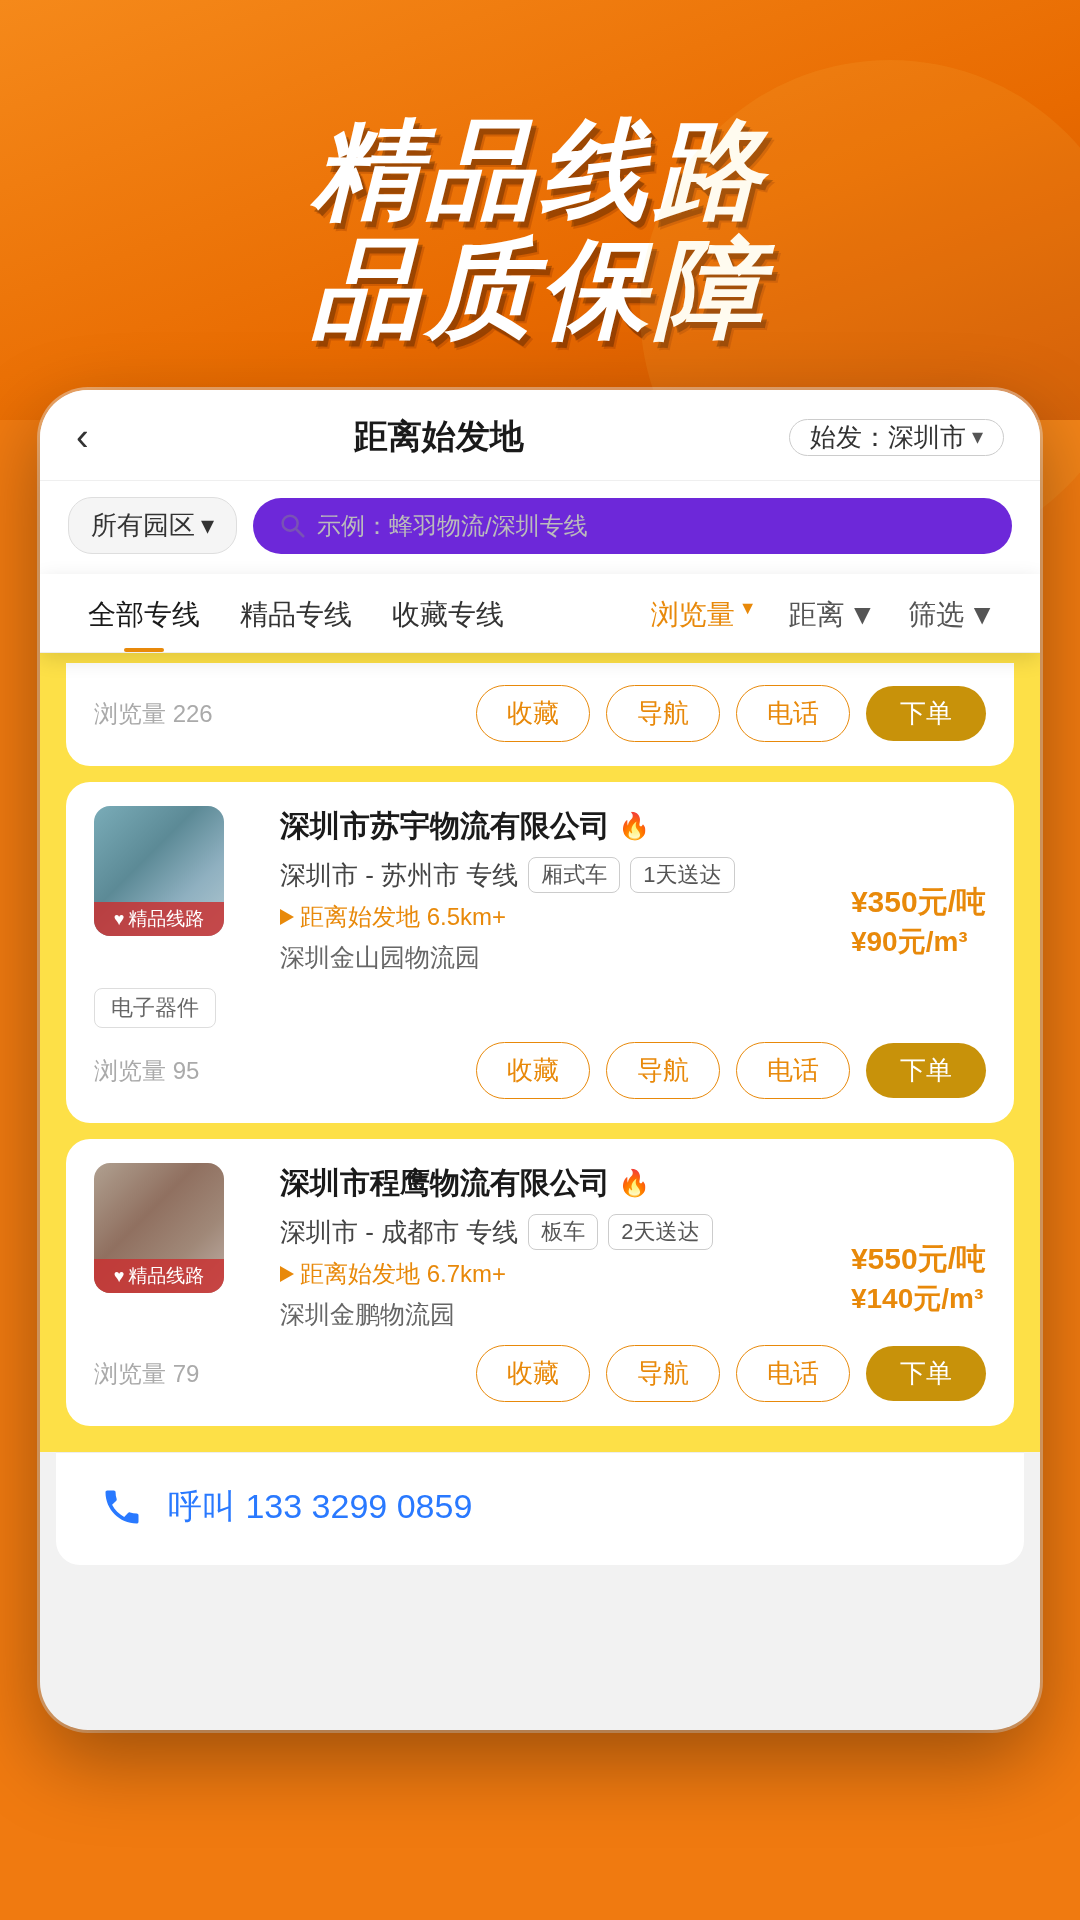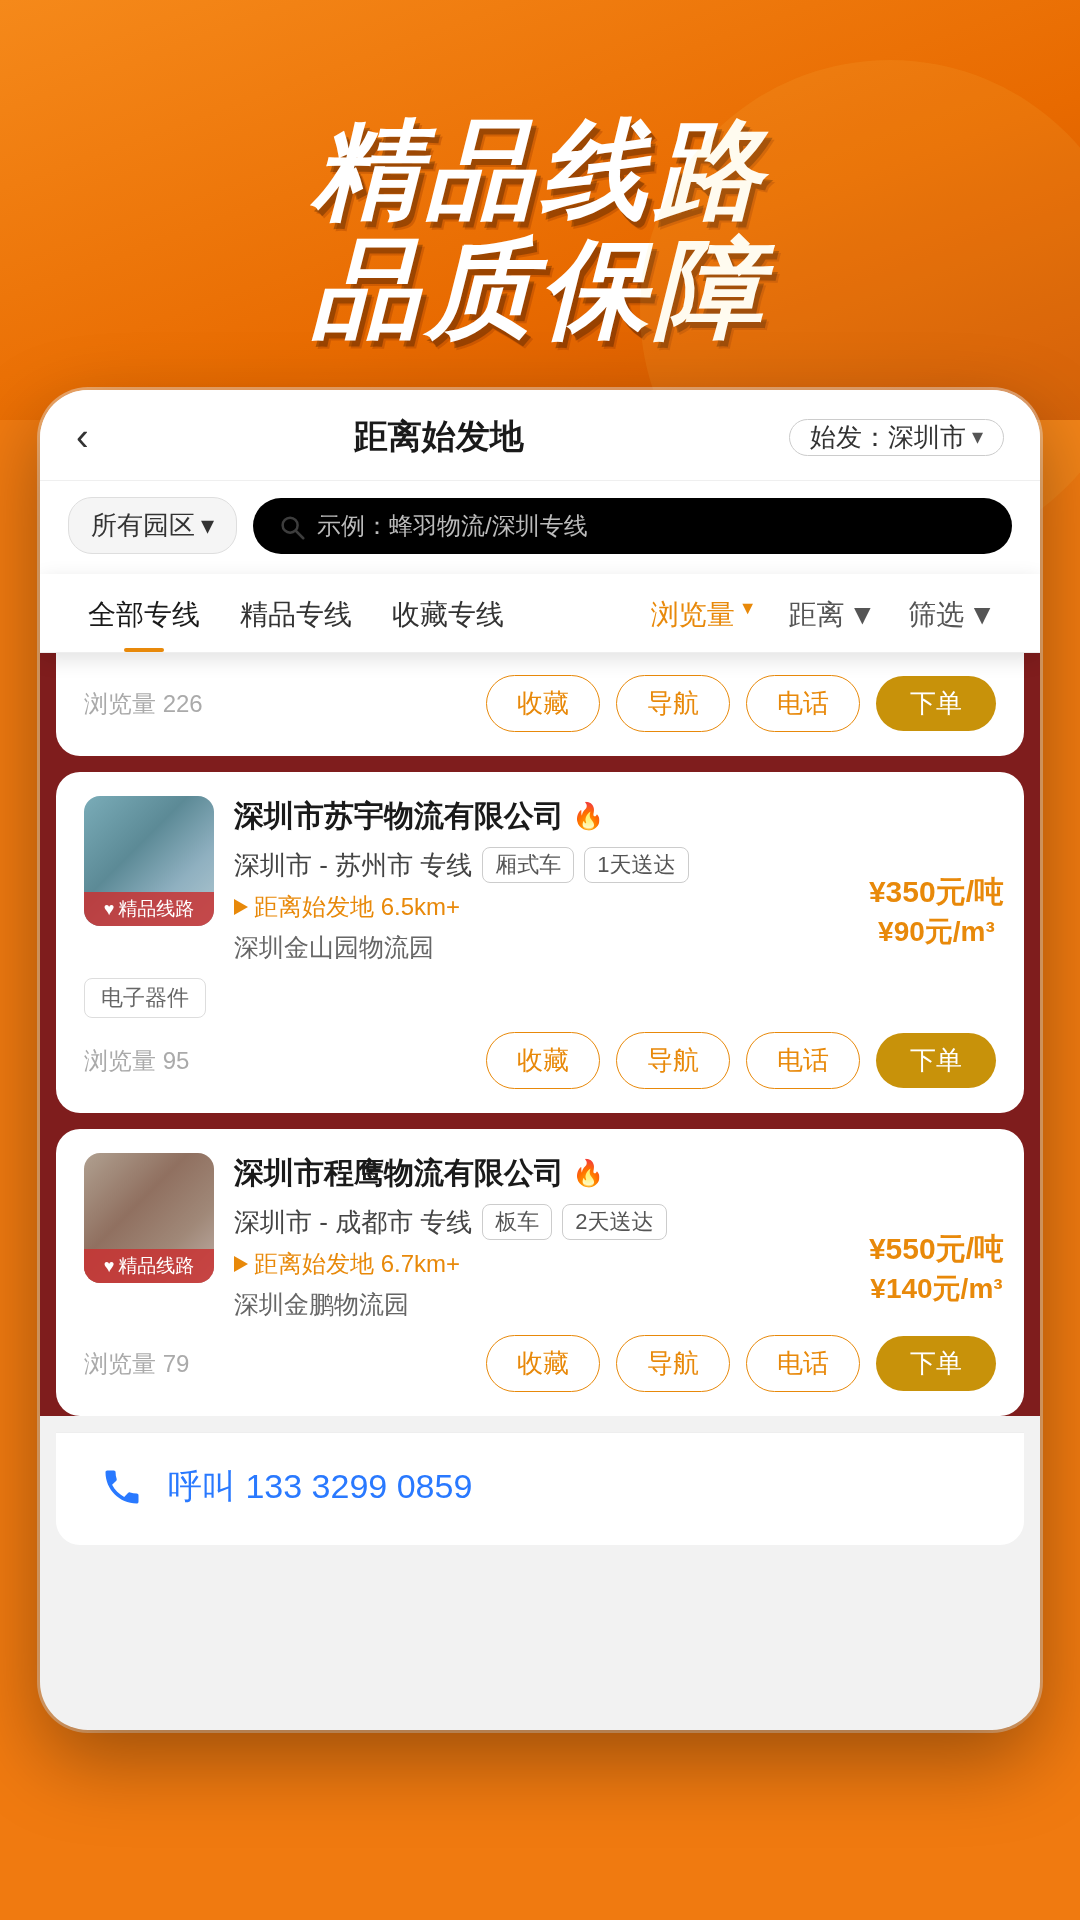--- a/index.html
+++ b/index.html
@@ -110,25 +110,25 @@
       font-size: 26px;
       color: #333;
       display: flex;
       align-items: center;
       gap: 6px;
       white-space: nowrap;
       text-align: right;
     }
     .search-input-box {
       flex: 1;
-      background: #000000;
+      background: #6d28d9;
       border-radius: 28px;
       padding: 12px 24px;
       display: flex;
-      align-items: flex-end;
+      align-items: flex-start;
       gap: 10px;
     }
     .search-icon-svg {
       width: 30px;
       height: 30px;
       opacity: 0.45;
     }
     .search-placeholder {
       font-size: 24px;
       color: #BBBBBB;
@@ -197,22 +197,22 @@
       display: flex;
       align-items: center;
       gap: 4px;
       font-size: 28px;
       padding: 22px 16px 18px;
       cursor: pointer;
     }
 
     
     .list-area {
-      background: #7f1d1d;
-      padding: 0;
+      background: #fde047;
+      padding: 10px;
     }
 
     
     .card {
       background: #fff;
       margin: 16px 16px;
       border-radius: 24px;
       padding: 24px 28px;
       position: relative;
     }
@@ -250,20 +250,21 @@
       align-items: center;
       justify-content: center;
       gap: 4px;
     }
     .heart-icon {
       color: #fff;
       font-size: 18px;
     }
     .card-info {
       flex: 1;
+      margin-left: 36px;
     }
     .card-company {
       font-size: 30px;
       font-weight: 700;
       color: #1A1A1A;
       display: flex;
       align-items: center;
       gap: 8px;
       margin-bottom: 10px;
     }
@@ -303,23 +304,23 @@
       border-bottom: 8px solid transparent;
       border-left: 14px solid #E8890A;
       transform: rotate(0deg);
     }
     .card-location {
       font-size: 25px;
       color: #666;
     }
     .card-price {
       position: absolute;
-      right: 20px;
+      right: 28px;
       top: 100px;
-      text-align: center;
+      text-align: left;
     }
     .price-main {
       color: #E8890A;
       font-size: 30px;
       font-weight: 700;
     }
     .price-sub {
       color: #E8890A;
       font-size: 28px;
       font-weight: 700;

